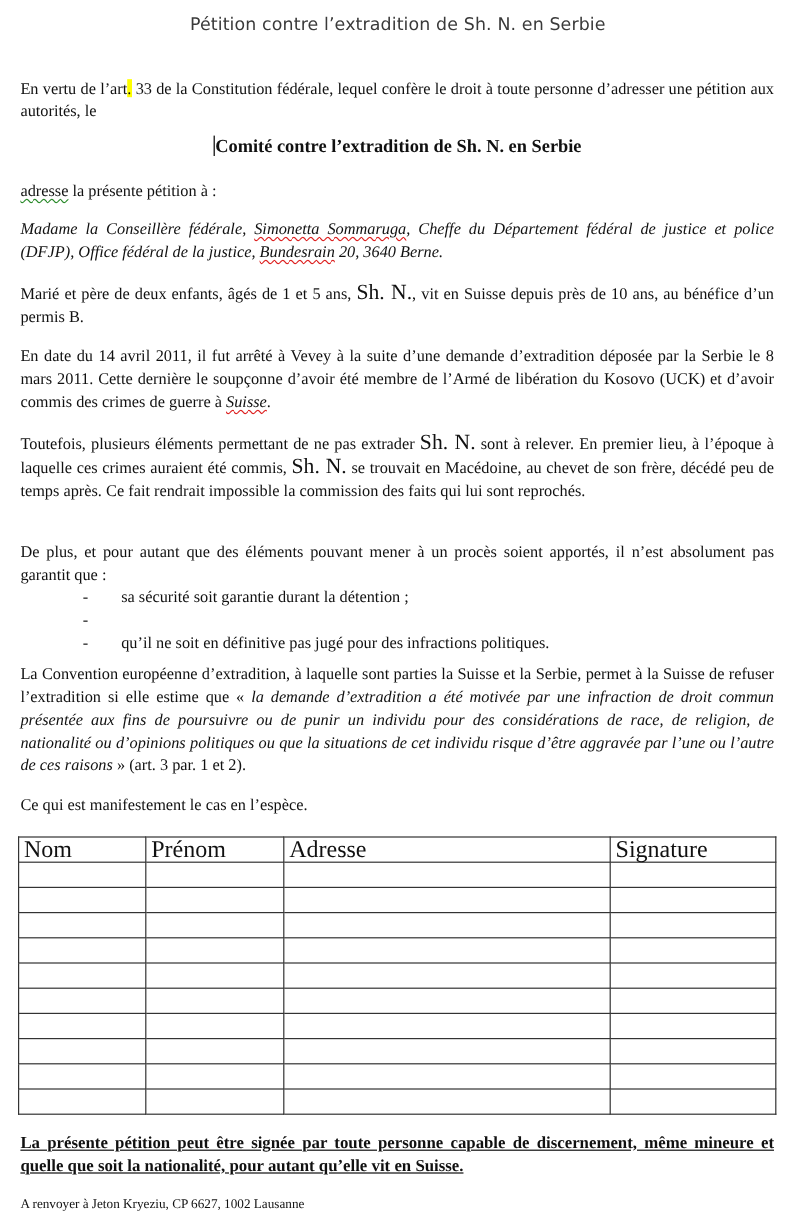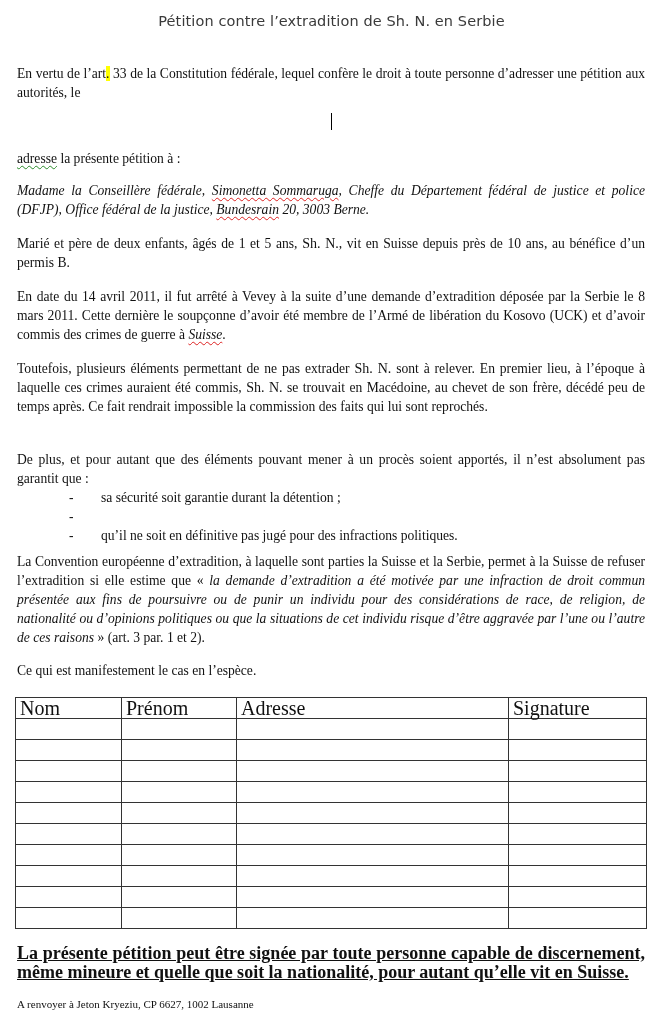--- a/index.html
+++ b/index.html
@@ -11,48 +11,48 @@
            color: #3a3a3a; letter-spacing: 0.1px; }
   .p { position: absolute; left: 17px; width: 628px; font-size: 13.6px; line-height: 19px;
        text-align: justify; }
   .p.last-line-left { text-align-last: left; }
   .center-bold { position: absolute; left: 0; width: 663px; text-align: center; font-size: 15.3px;
                  font-weight: bold; }
   .cursor { display: inline-block; width: 1px; height: 17px; background: #000; vertical-align: -3px; margin-right: 0; }
   .hl { background: #ffff00; }
   .squiggle-red { text-decoration: underline wavy #d22; text-decoration-thickness: 1px; text-underline-offset: 2px; font-style: italic; }
   .squiggle-green { text-decoration: underline wavy #2a8a2a; text-decoration-thickness: 1px; text-underline-offset: 2px; }
-  .big { font-size: 14px; }
+  .big { font-size: 18px; }
   .it { font-style: italic; }
   ul.bullets { list-style: none; margin: 0; padding: 0; }
   ul.bullets li { position: relative; padding-left: 84px; height: 19px; }
   ul.bullets li .dash { position: absolute; left: 52px; }
   table.sig { position: absolute; left: 15px; top: 697px; width: 631px; border-collapse: collapse;
               table-layout: fixed; font-size: 20px; }
   table.sig td, table.sig th { border: 1.5px solid #333; height: 20px; padding: 0 4px; font-weight: normal;
               text-align: left; vertical-align: top; }
   table.sig th { height: 20px; line-height: 20px; }
-  .footer-bold { position: absolute; left: 17px; width: 628px; top: 944px; font-size: 18px; line-height: 19px;
+  .footer-bold { position: absolute; left: 17px; width: 628px; top: 944px; font-size: 14px; line-height: 19px;
                  font-weight: bold; text-decoration: underline; text-align: justify; }
   .footer-addr { position: absolute; left: 17px; top: 998px; font-size: 11px; }
 </style>
 </head>
 <body>
 
 <div class="page">
 
   <div class="title">Pétition  contre l’extradition de Sh. N. en Serbie</div>
 
   <div class="p last-line-left" style="top:64px;"><span>En vertu de l’art</span><span class="hl">.</span><span> 33 de la Constitution fédérale, lequel confère le droit à toute personne d’adresser une pétition aux autorités,  le</span></div>
 
-  <div class="center-bold" style="top:113px;"><span class="cursor"></span></div>
+  <div class="center-bold" style="top:113px;"><span class="cursor"></span><span>Comité contre l’extradition de Sh. N. en Serbie</span></div>
 
   <div class="p" style="top:149px;"><span class="squiggle-green">adresse</span><span> la présente pétition à :</span></div>
 
-  <div class="p it last-line-left" style="top:181px;"><span>Madame la Conseillère fédérale, </span><span class="squiggle-red">Simonetta Sommaruga</span><span>, Cheffe du Département fédéral de justice et police (DFJP), Office fédéral de la justice, </span><span class="squiggle-red">Bundesrain</span><span> 20, 3003 Berne.</span></div>
+  <div class="p it last-line-left" style="top:181px;"><span>Madame la Conseillère fédérale, </span><span class="squiggle-red">Simonetta Sommaruga</span><span>, Cheffe du Département fédéral de justice et police (DFJP), Office fédéral de la justice, </span><span class="squiggle-red">Bundesrain</span><span> 20, 3640 Berne.</span></div>
 
   <div class="p last-line-left" style="top:234px;"><span>Marié et père de deux enfants, âgés de 1 et 5 ans, </span><span class="big">Sh. N.</span><span>, vit en Suisse depuis près de 10 ans, au bénéfice d’un permis B.</span></div>
 
   <div class="p last-line-left" style="top:287px;"><span>En date du 14 avril 2011, il fut arrêté à Vevey à la suite d’une demande d’extradition déposée par la Serbie le 8 mars 2011. Cette dernière le soupçonne d’avoir été membre de l’Armé de libération du Kosovo (UCK) et d’avoir commis des crimes de guerre à </span><span class="squiggle-red">Suisse</span><span>.</span></div>
 
   <div class="p last-line-left" style="top:359px;"><span>Toutefois, plusieurs éléments permettant de ne pas extrader </span><span class="big">Sh. N.</span><span> sont à relever. En premier lieu, à l’époque à laquelle ces crimes auraient été commis, </span><span class="big">Sh. N.</span><span> se trouvait en Macédoine, au chevet de son frère, décédé peu de temps après. Ce fait rendrait impossible la commission des faits qui lui sont reprochés.</span></div>
 
   <div class="p last-line-left" style="top:450px;">
     <div>De plus, et pour autant que des éléments pouvant mener à un procès soient apportés, il n’est absolument pas garantit que :</div>
     <ul class="bullets">

